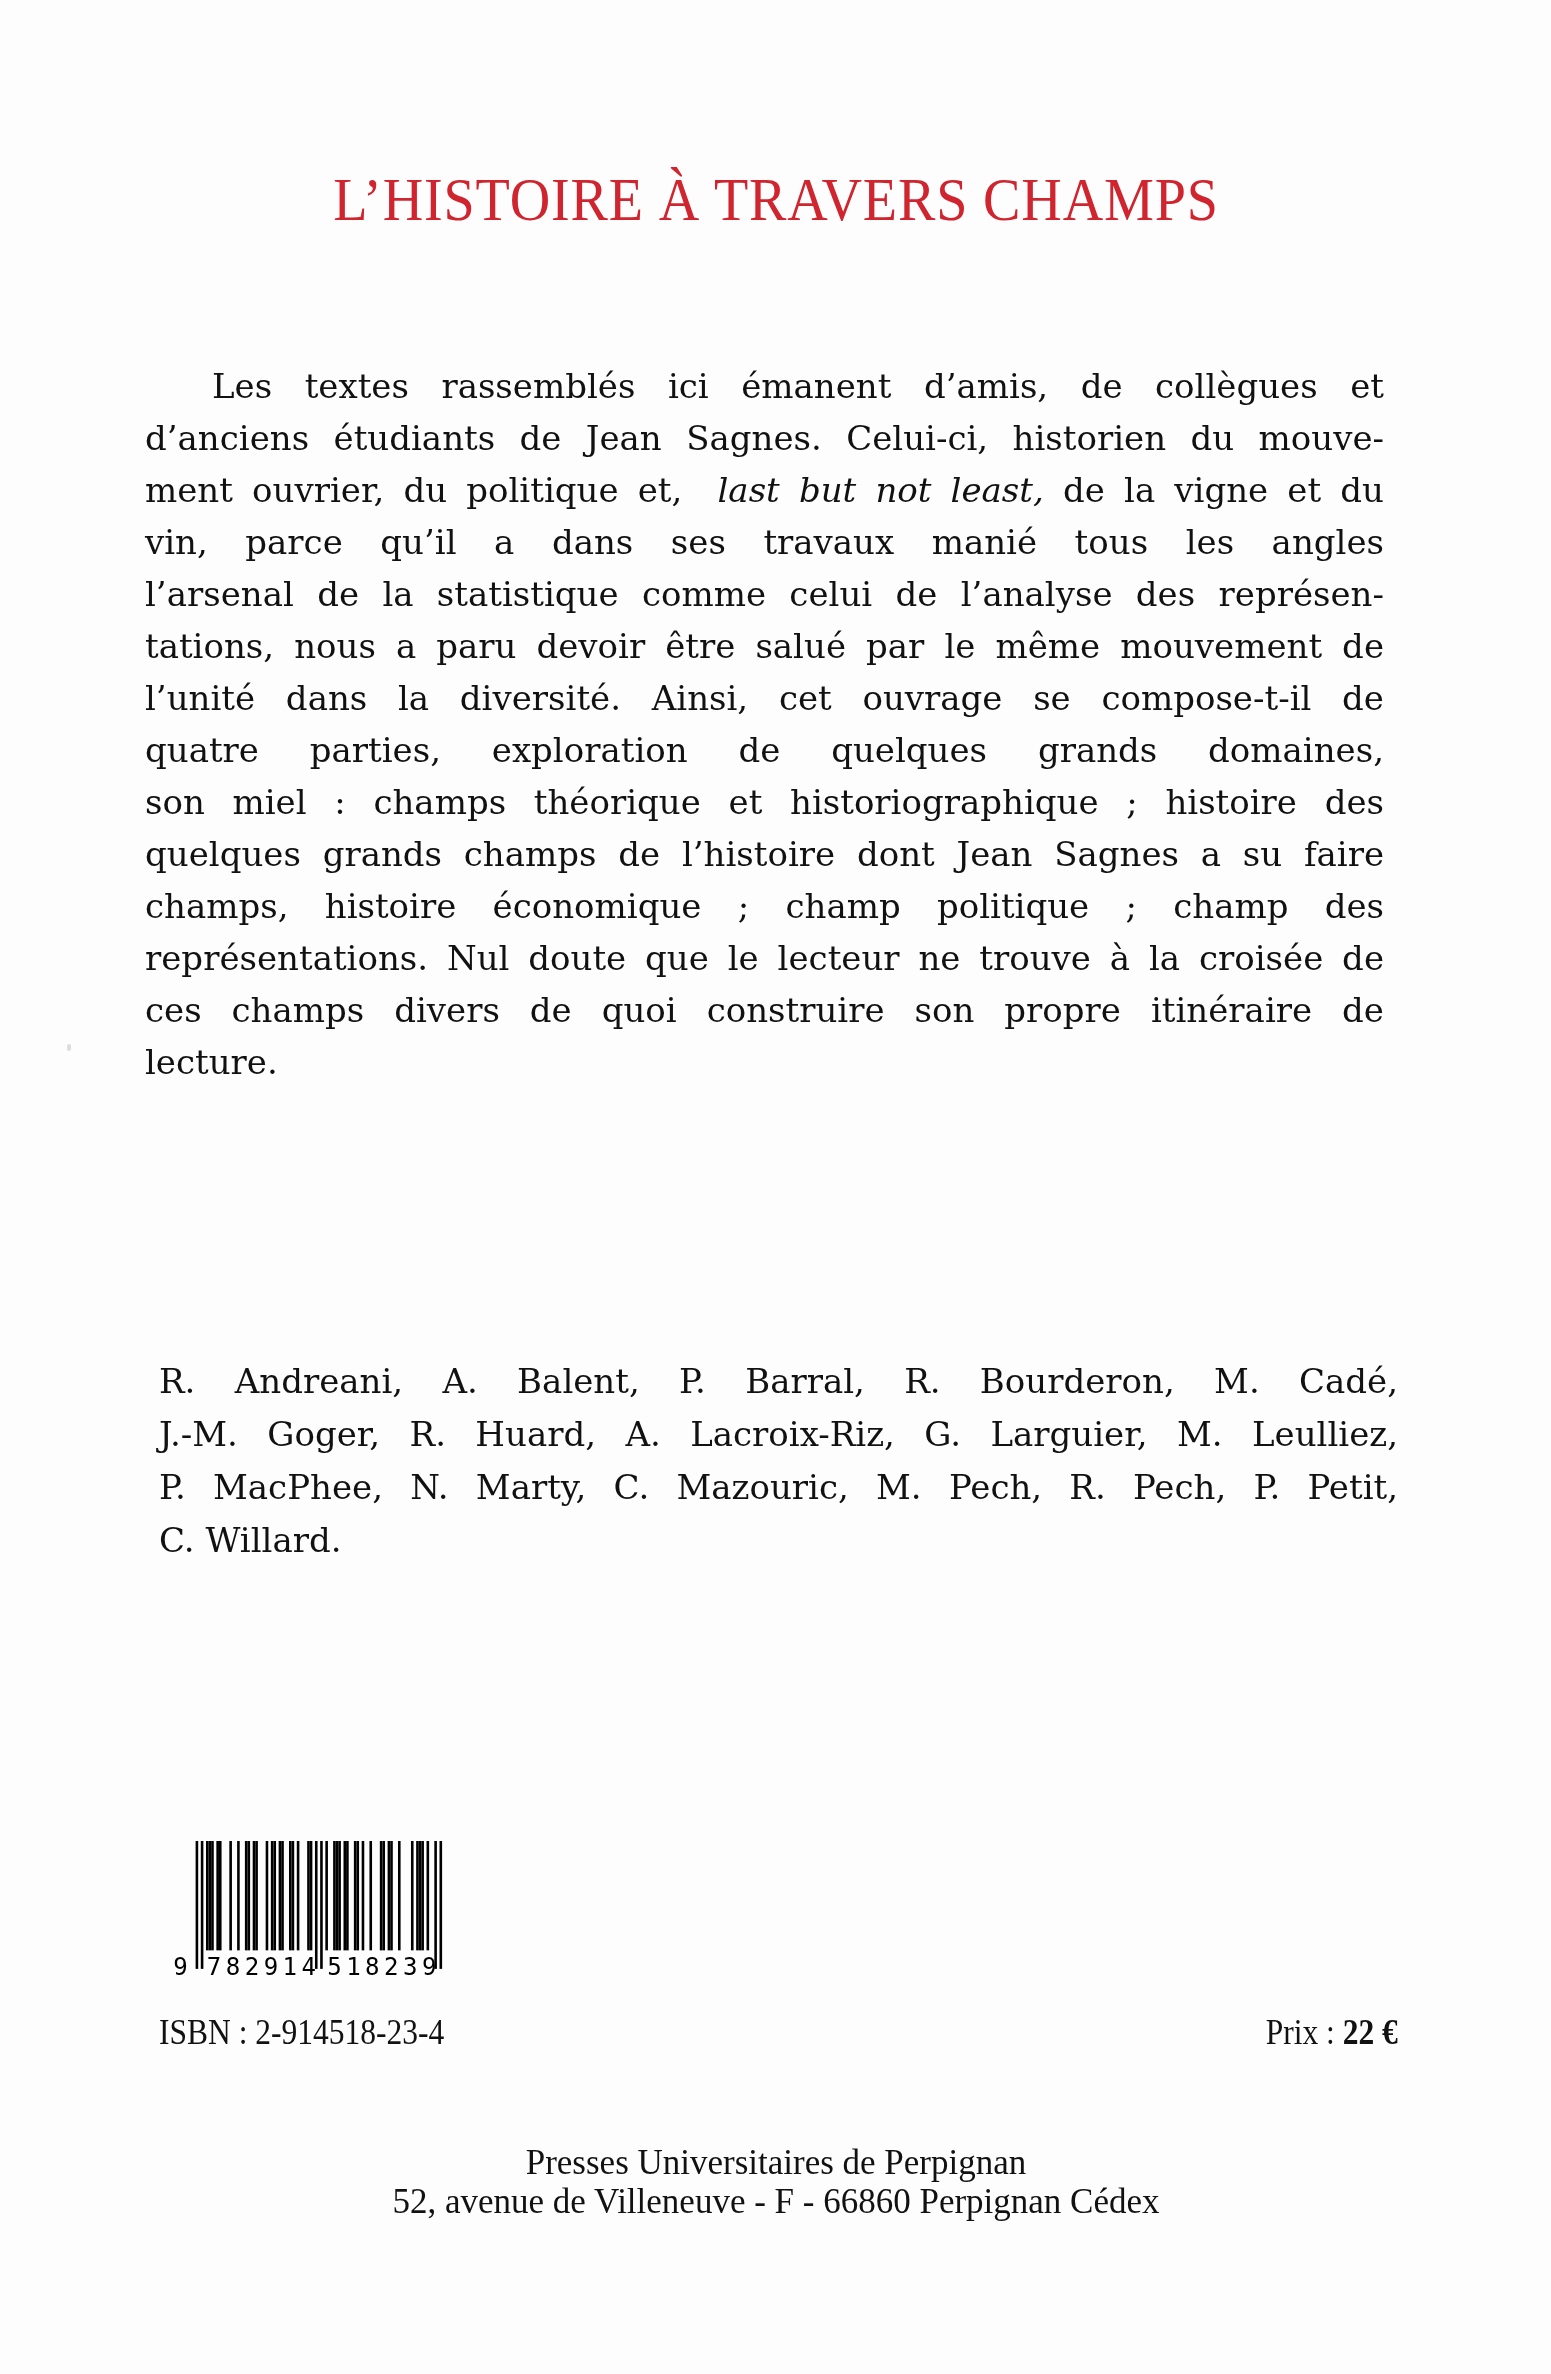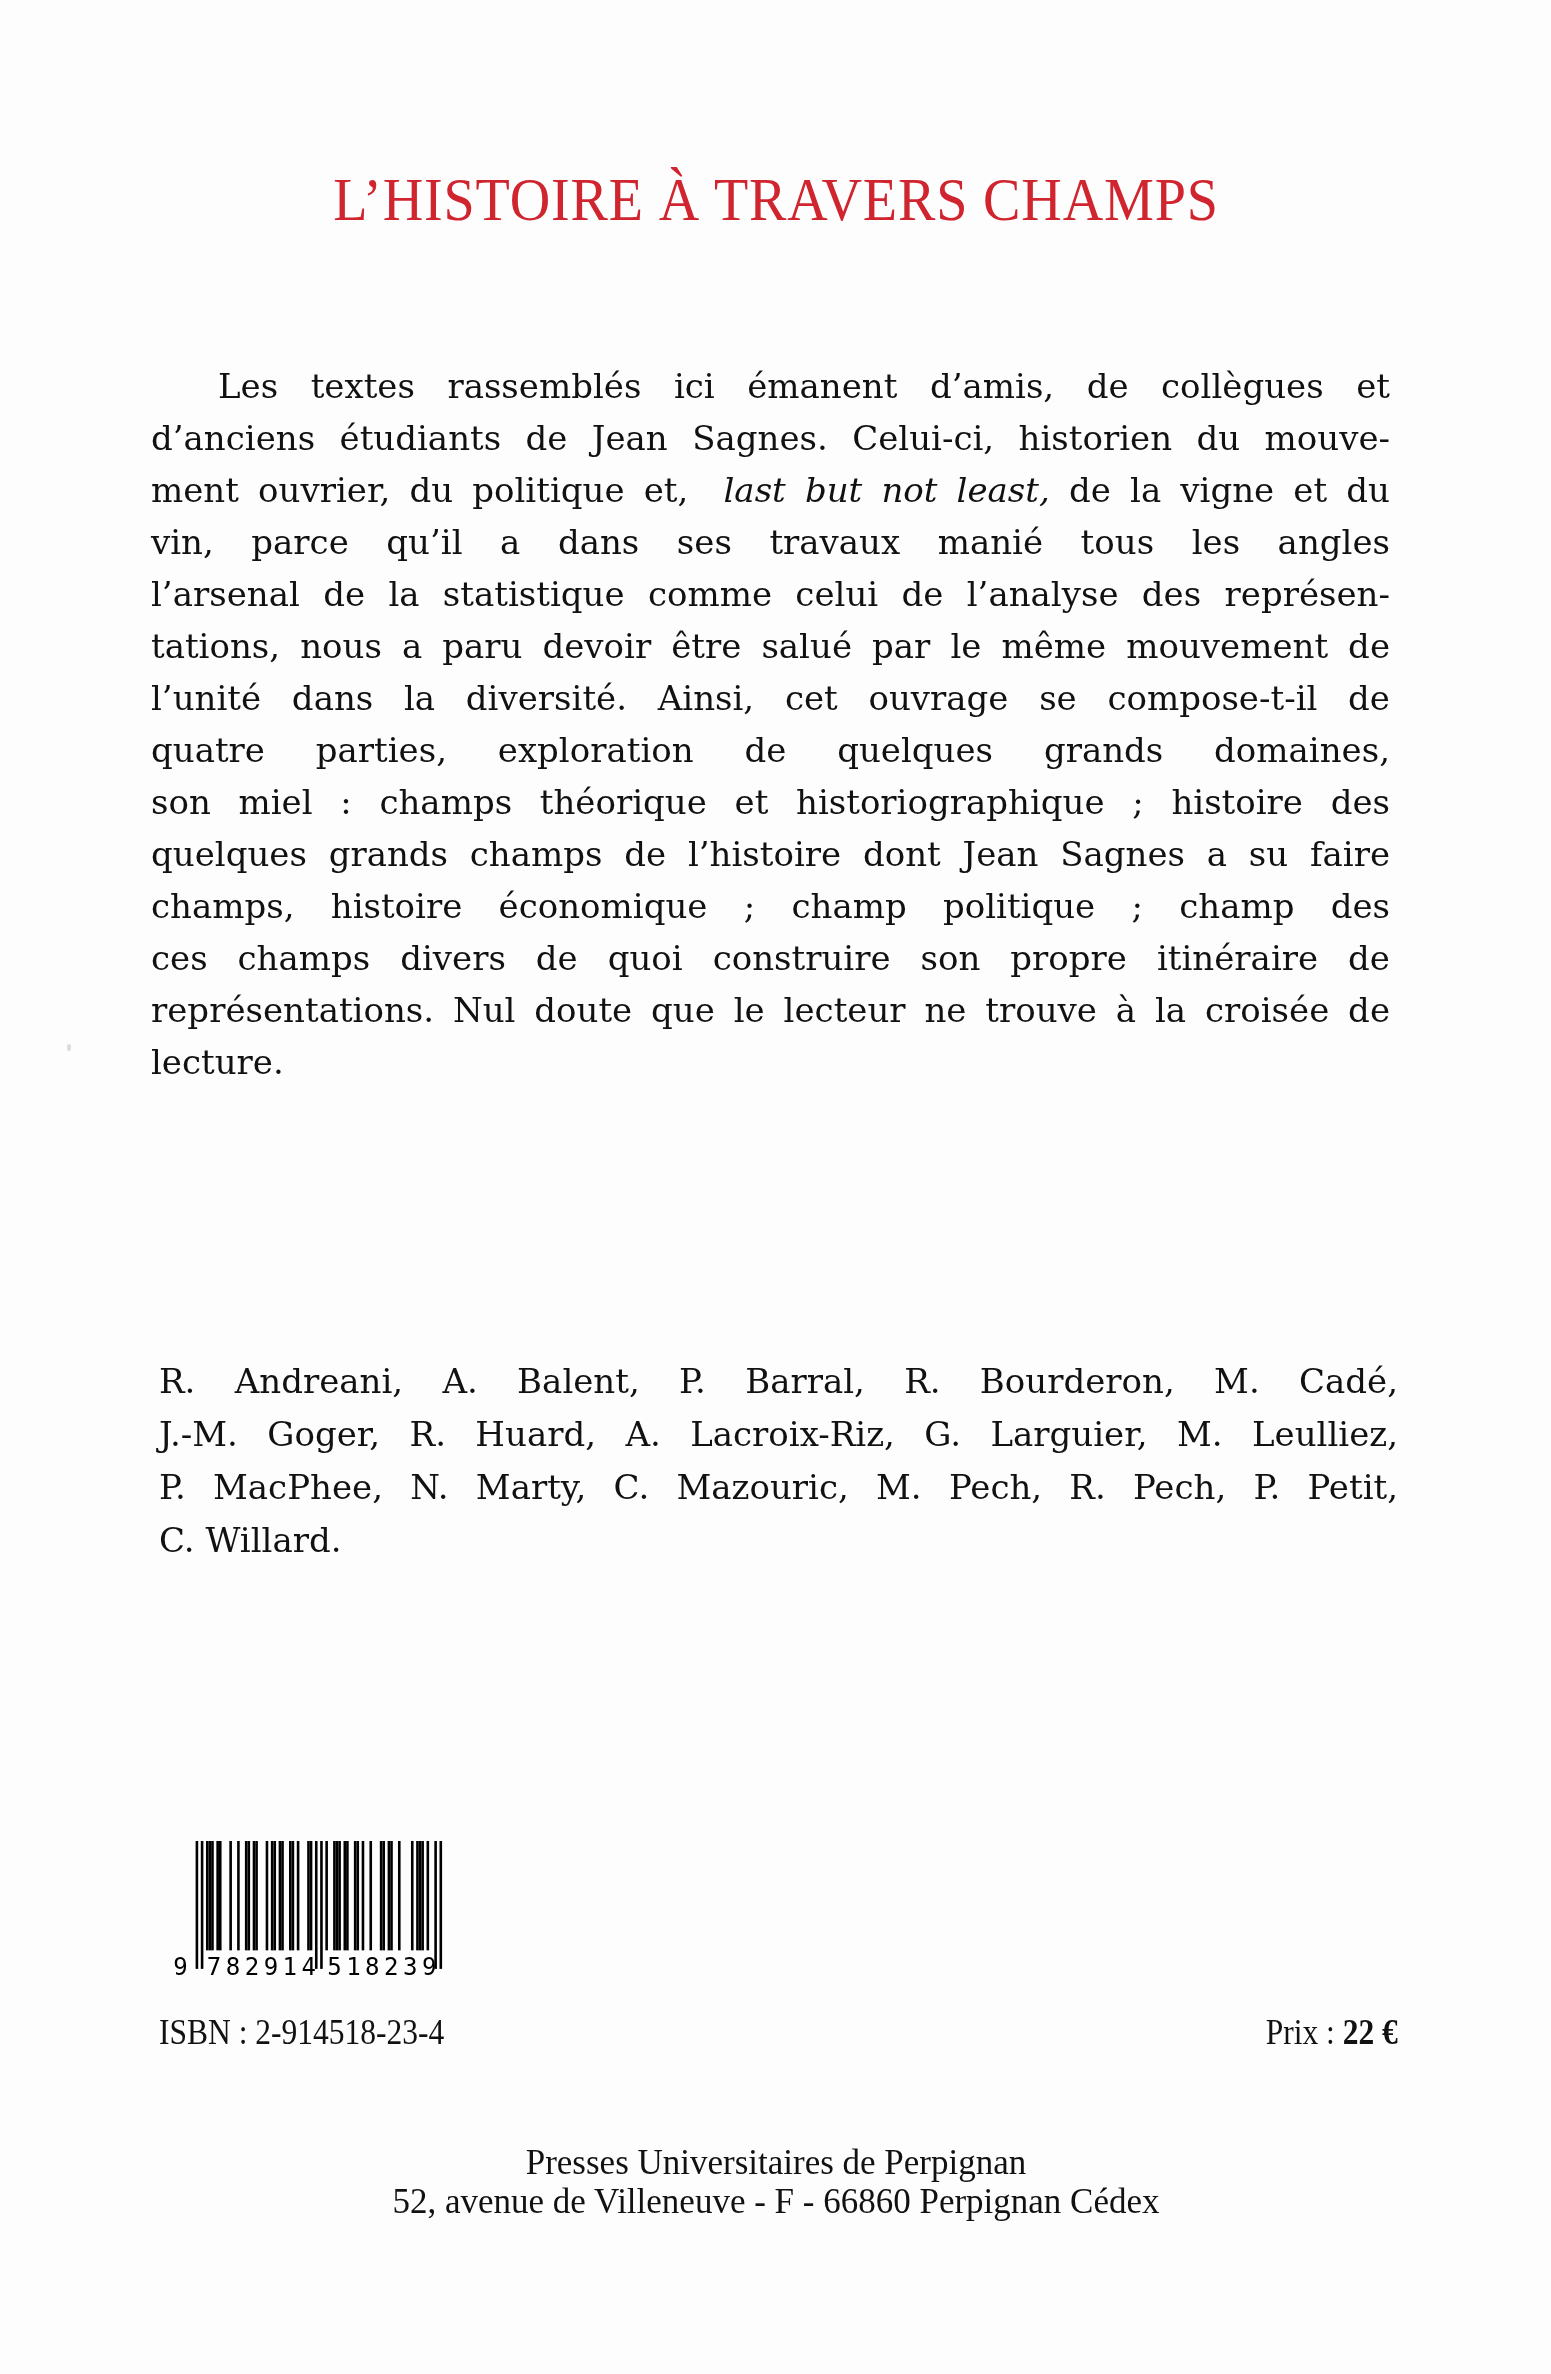--- a/index.html
+++ b/index.html
@@ -20,21 +20,21 @@
     font-family: "Liberation Serif", "DejaVu Serif", serif;
     font-size: 61px;
     letter-spacing: 0.9px;
     color: #d0252f;
     white-space: nowrap;
     transform: scaleX(0.92);
     transform-origin: center;
   }
   .blurb {
     position: absolute;
-    left: 151px;
+    left: 145px;
     width: 1239px;
     top: 360px;
     font-family: "DejaVu Serif", "Liberation Serif", serif;
     font-size: 34px;
     line-height: 52px;
     text-align: justify;
   }
   .blurb .line {
     display: block;
     text-align: justify;
@@ -117,22 +117,22 @@
   <span class="line">d’anciens étudiants de Jean Sagnes. Celui-ci, historien du mouve-</span>
   <span class="line"><span>ment ouvrier, du politique et, </span><em>last but not least,</em><span> de la vigne et du</span></span>
   <span class="line">vin, parce qu’il a dans ses travaux manié tous les angles</span>
   <span class="line">l’arsenal de la statistique comme celui de l’analyse des représen-</span>
   <span class="line">tations, nous a paru devoir être salué par le même mouvement de</span>
   <span class="line">l’unité dans la diversité. Ainsi, cet ouvrage se compose-t-il de</span>
   <span class="line">quatre parties, exploration de quelques grands domaines,</span>
   <span class="line">son miel : champs théorique et historiographique ; histoire des</span>
   <span class="line">quelques grands champs de l’histoire dont Jean Sagnes a su faire</span>
   <span class="line">champs, histoire économique ; champ politique ; champ des</span>
+  <span class="line">représentations. Nul doute que le lecteur ne trouve à la croisée de</span>
   <span class="line">ces champs divers de quoi construire son propre itinéraire de</span>
-  <span class="line">représentations. Nul doute que le lecteur ne trouve à la croisée de</span>
   <span class="line last">lecture.</span>
 </div>
 
 <div class="authors">
   <span class="line">R. Andreani, A. Balent, P. Barral, R. Bourderon, M. Cadé,</span>
   <span class="line">J.-M. Goger, R. Huard, A. Lacroix-Riz, G. Larguier, M. Leulliez,</span>
   <span class="line">P. MacPhee, N. Marty, C. Mazouric, M. Pech, R. Pech, P. Petit,</span>
   <span class="line last">C. Willard.</span>
 </div>
 

